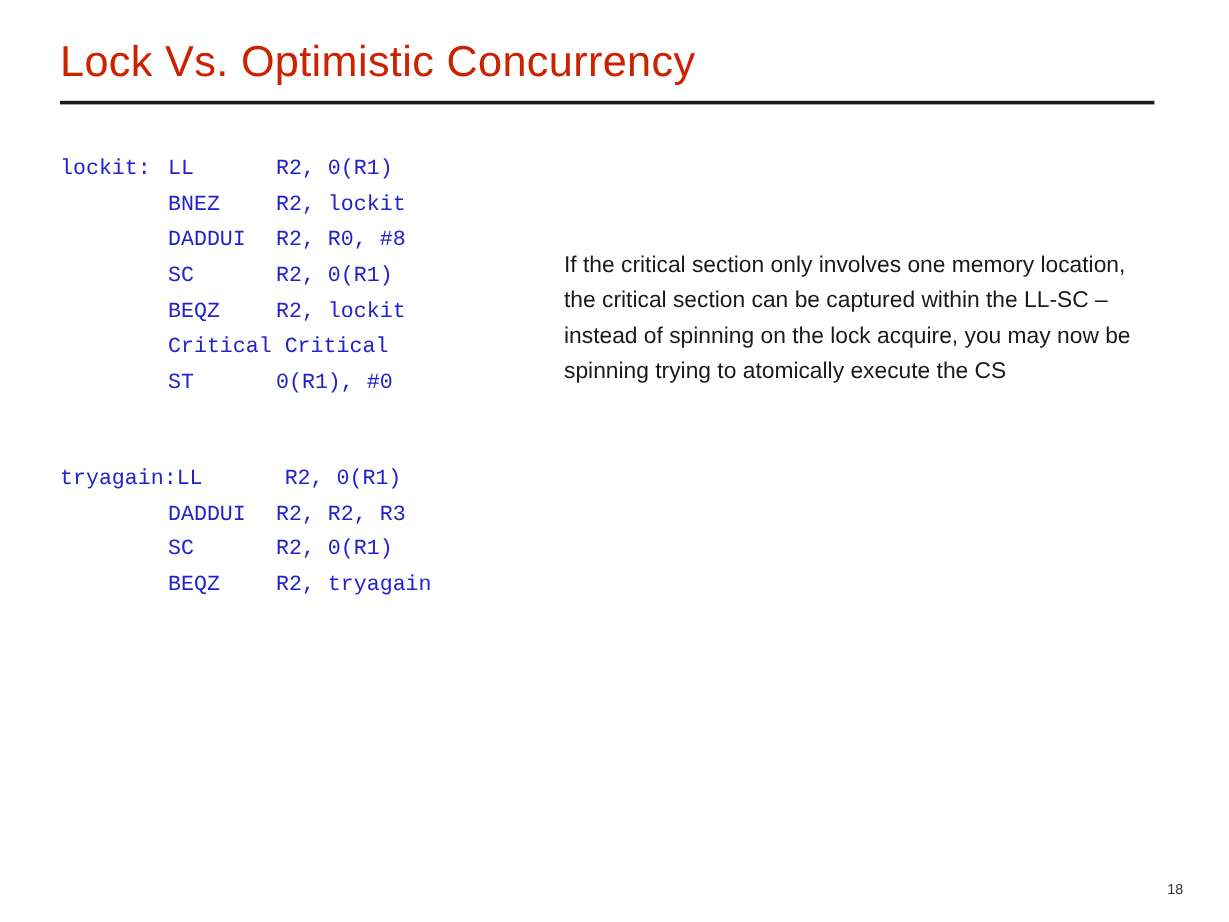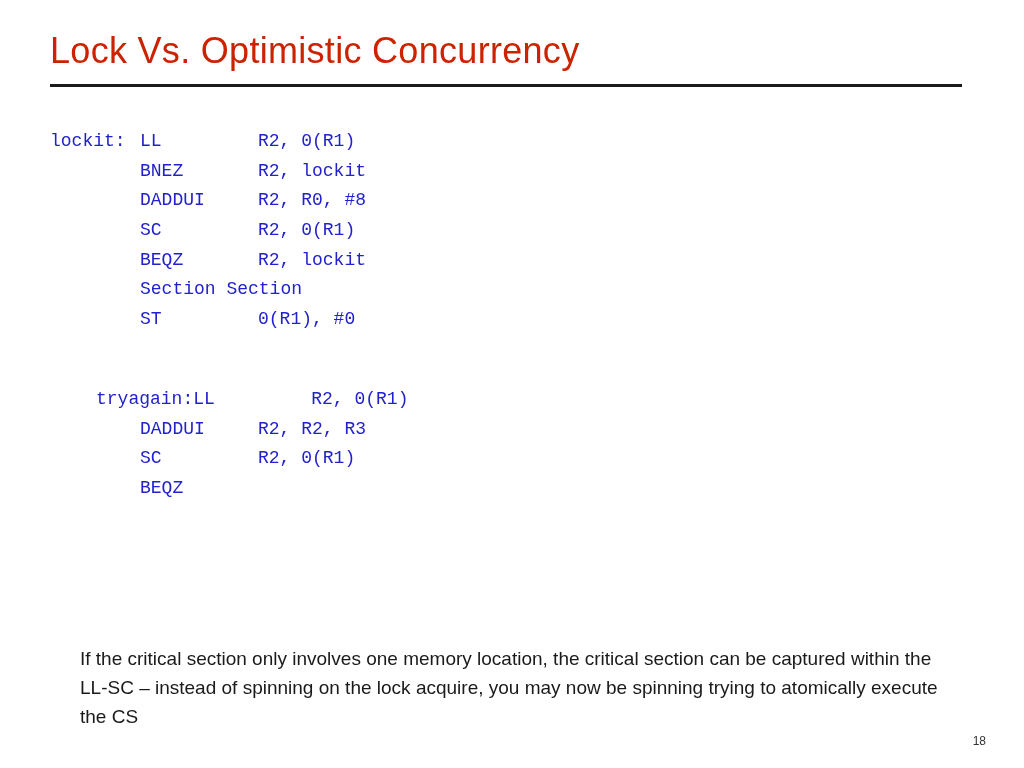--- a/index.html
+++ b/index.html
@@ -32,21 +32,21 @@
     }
 
     .divider {
       border: none;
       border-top: 3px solid #1a1a1a;
       margin-bottom: 30px;
     }
 
     .content-area {
       display: flex;
-      flex-direction: column;
+      flex-direction: row;
       gap: 0;
       height: calc(100% - 120px);
     }
 
     .left-column {
       width: 390px;
       flex-shrink: 0;
       padding-top: 10px;
     }
 
@@ -74,21 +74,20 @@
       color: #2222cc;
     }
 
     .code-instr {
       min-width: 90px;
       color: #2222cc;
     }
 
     .code-args {
       color: #2222cc;
-      margin-left: 28px;
     }
 
     .description-text {
       font-size: 19px;
       color: #1a1a1a;
       line-height: 1.55;
       margin-bottom: 40px;
     }
 
     .page-number {
@@ -132,48 +131,49 @@
           <span class="code-instr">SC</span>
           <span class="code-args">R2, 0(R1)</span>
         </div>
         <div class="code-line">
           <span class="code-label"></span>
           <span class="code-instr">BEQZ</span>
           <span class="code-args">R2, lockit</span>
         </div>
         <div class="code-line">
           <span class="code-label"></span>
-          <span style="color:#2222cc; font-family:'Courier New',Courier,monospace;">Section Section</span>
+          <span style="color:#2222cc; font-family:'Courier New',Courier,monospace;">Critical Critical</span>
         </div>
         <div class="code-line">
           <span class="code-label"></span>
           <span class="code-instr">ST</span>
           <span class="code-args">0(R1), #0</span>
         </div>
       </div>
 
       <div class="code-block">
         <div class="code-line">
-          <span class="code-label" style="min-width:90px;margin-left:46px;">tryagain:</span>
+          <span class="code-label" style="min-width:90px;">tryagain:</span>
           <span class="code-instr">LL</span>
           <span class="code-args">R2, 0(R1)</span>
         </div>
         <div class="code-line">
           <span class="code-label"></span>
           <span class="code-instr">DADDUI</span>
           <span class="code-args">R2, R2, R3</span>
         </div>
         <div class="code-line">
           <span class="code-label"></span>
           <span class="code-instr">SC</span>
           <span class="code-args">R2, 0(R1)</span>
         </div>
         <div class="code-line">
           <span class="code-label"></span>
           <span class="code-instr">BEQZ</span>
+          <span class="code-args">R2, tryagain</span>
         </div>
       </div>
 
     </div>
 
     <div class="right-column">
 
 
       <div style="height: 80px;"></div>
 

